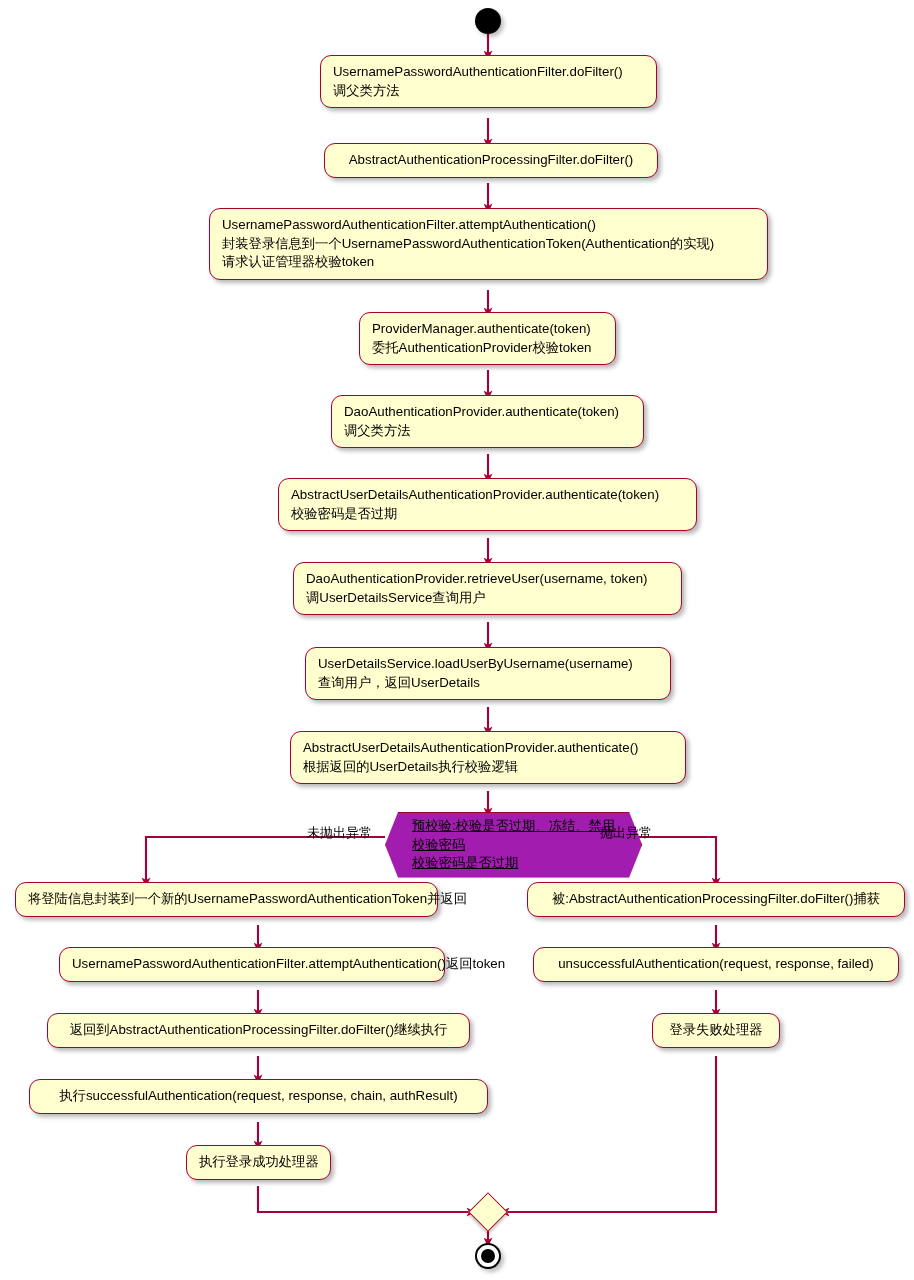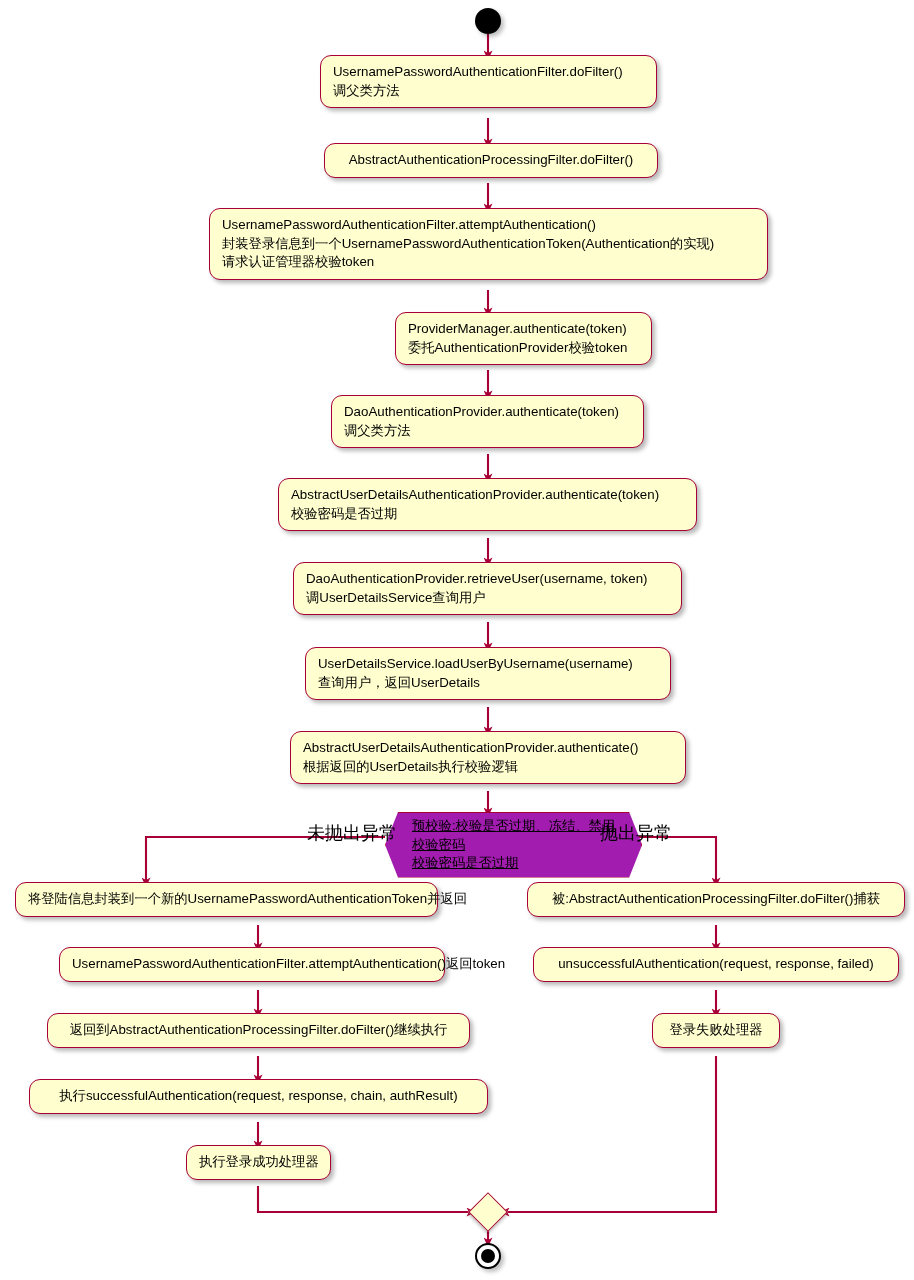--- a/index.html
+++ b/index.html
@@ -64,21 +64,21 @@
   }
   .mergediamond{
     position:absolute;width:28px;height:28px;
     background:#FEFECE;border:1.6px solid #A80036;box-sizing:border-box;
     transform:rotate(45deg);
     box-shadow:2px 2px 3px rgba(0,0,0,0.22);
   }
 
   
   .edgelabel{
-    position:absolute;font-size:18px;color:#000;white-space:nowrap;
+    position:absolute;font-size:13px;color:#000;white-space:nowrap;
     line-height:14px;
   }
 </style>
 </head>
 <body>
 
 <div id="canvas">
 
   <svg class="wires" viewBox="0 0 914 1280" xmlns="http://www.w3.org/2000/svg">
     <defs>
@@ -138,21 +138,21 @@
   <div class="act ctr" style="left:324px;top:143px;width:334px;">
     <span class="ln">AbstractAuthenticationProcessingFilter.doFilter()</span>
   </div>
 
   <div class="act" style="left:209px;top:208px;width:559px;">
     <span class="ln">UsernamePasswordAuthenticationFilter.attemptAuthentication()</span>
     <span class="ln">封装登录信息到一个UsernamePasswordAuthenticationToken(Authentication的实现)</span>
     <span class="ln">请求认证管理器校验token</span>
   </div>
 
-  <div class="act" style="left:359px;top:312px;width:257px;margin-left:36px;">
+  <div class="act" style="left:359px;top:312px;width:257px;">
     <span class="ln">ProviderManager.authenticate(token)</span>
     <span class="ln">委托AuthenticationProvider校验token</span>
   </div>
 
   <div class="act" style="left:331px;top:395px;width:313px;">
     <span class="ln">DaoAuthenticationProvider.authenticate(token)</span>
     <span class="ln">调父类方法</span>
   </div>
 
   <div class="act" style="left:278px;top:478px;width:419px;">

